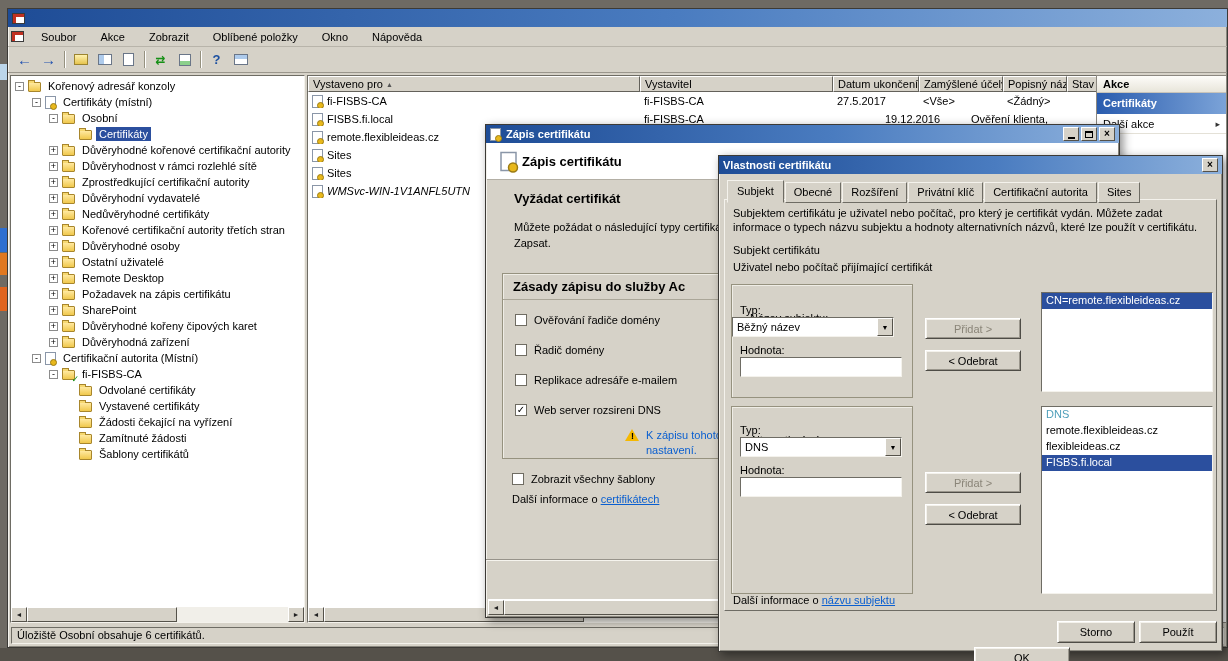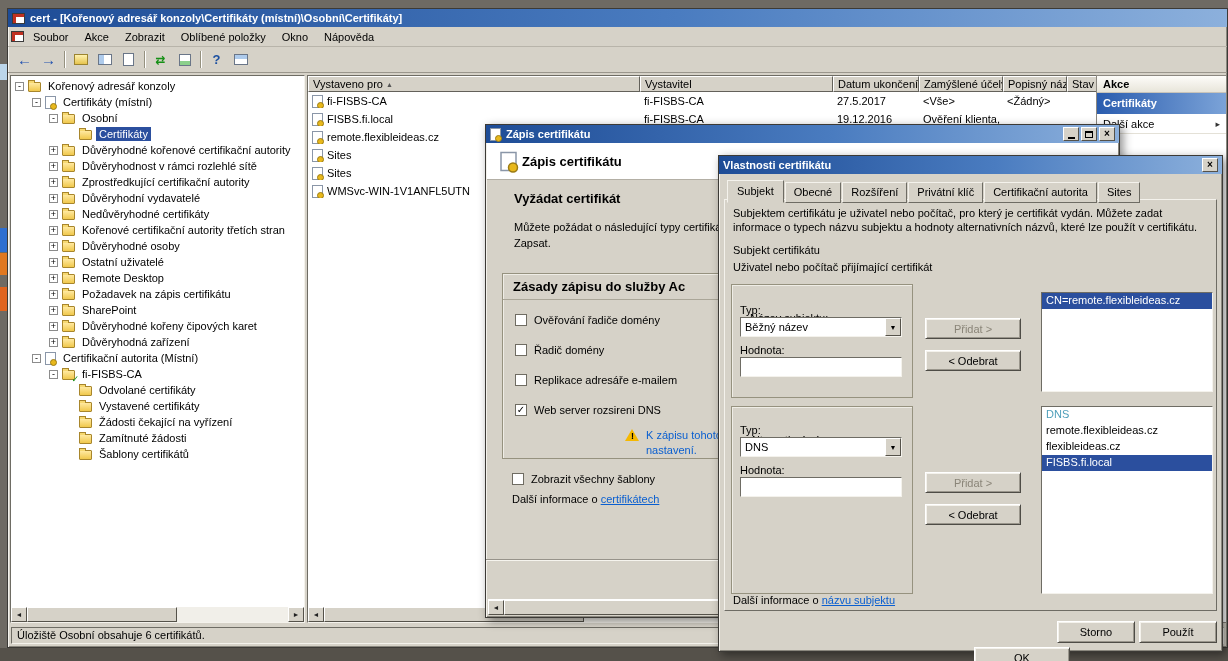--- a/index.html
+++ b/index.html
@@ -21,21 +21,21 @@
   .g-min { width:7px; border-bottom:2px solid #000; height:9px; }
   .g-max { width:8px; height:7px; border:1px solid #000; border-top:2px solid #000; }
   .sunken { border:1px solid; border-color:#6e6c64 #f4f2ec #f4f2ec #6e6c64; }
   .pbtn  { position:absolute; background:var(--gray,#d6d2c8); border:1px solid; border-color:#fff #4e4c46 #4e4c46 #fff;
            box-shadow: inset 1px 1px 0 #f4f2ec, inset -1px -1px 0 #9a968c;
            display:flex; align-items:center; justify-content:center; font-size:11px; }
   .pbtn.disabled { color:#8a8578; }
   .link { color:var(--link,#0a5fd0); text-decoration:underline; cursor:pointer; }
 
   
-  .menubar { height:20px; display:flex; align-items:center; gap:2px; padding:8px 3px; border-bottom:1px solid #b8b4aa; }
+  .menubar { height:20px; display:flex; align-items:center; gap:10px; padding:8px 3px; border-bottom:1px solid #b8b4aa; }
   .menu-item { padding:2px 7px; }
   .toolbar { height:26px; display:flex; align-items:center; gap:1px; padding:0 5px; border-bottom:1px solid #9a968c; }
   .tbtn { width:23px; height:21px; display:flex; align-items:center; justify-content:center; }
   .tsep { width:1px; height:17px; background:#95917f; box-shadow:1px 0 0 #fff; margin:0 3px; }
   .ic { display:inline-flex; align-items:center; justify-content:center; }
   .ic-back,.ic-forward { font-size:15px; font-weight:bold; color:#2050b0; line-height:1; }
   .ic-help { font-size:13px; font-weight:bold; color:#1b4fa0; }
   .ic-refresh { font-size:12px; font-weight:bold; color:#169016; }
   .ic-export-console { width:14px; height:11px; background:linear-gradient(#fff2b0,#e6c44e); border:1px solid #9c8430; }
   .ic-console-tree { width:14px; height:11px; background:#fff; border:1px solid #6a7688; box-shadow:inset 5px 0 0 #aecbec; }
@@ -133,21 +133,20 @@
 
   <div class="frag" style="top:64px;height:16px;background:#bcd6ea"></div>
   <div class="frag" style="top:228px;height:24px;background:#2f6fd0"></div>
   <div class="frag" style="top:253px;height:22px;background:#e07820"></div>
   <div class="frag" style="top:287px;height:24px;background:#e0641e"></div>
   <div class="taskstrip"></div>
 
   <div class="window" style="left:7px;top:8px;width:1221px;height:640px">
     <div class="titlebar">
       <span class="mmcicon"></span>
-      <span>cert - [Kořenový adresář konzoly\Certifikáty (místní)\Osobní\Certifikáty]</span>
     </div>
     <div class="menubar">
       <span class="mmcicon"></span>
     <span class="menu-item">Soubor</span>
         <span class="menu-item">Akce</span>
         <span class="menu-item">Zobrazit</span>
         <span class="menu-item">Oblíbené položky</span>
         <span class="menu-item">Okno</span>
         <span class="menu-item">Nápověda</span>
       </div>
@@ -361,21 +360,21 @@
             </span>
           </div>
           <div class="lrow">
             <span class="lcell" style="width: 332px;">
               <span class="certicon"></span>
               <span>FISBS.fi.local</span>
             </span>
             <span class="lcell" style="width: 193px;">
               <span>fi-FISBS-CA</span>
             </span>
-            <span class="lcell" style="width: 86px;">
+            <span class="lcell" style="width: 86px; margin-left: 48px;">
               <span>19.12.2016</span>
             </span>
             <span class="lcell" style="width: 84px;">
               <span>Ověření klienta, Ově...</span>
             </span>
             <span class="lcell" style="width: 64px;">
               <span></span>
             </span>
             <span class="lcell" style="width: 40px;">
               <span></span>
@@ -438,21 +437,21 @@
               <span></span>
             </span>
             <span class="lcell" style="width: 64px;">
               <span></span>
             </span>
             <span class="lcell" style="width: 40px;">
               <span></span>
             </span>
           </div>
           <div class="lrow">
-            <span class="lcell" style="width: 332px;">
+            <span class="lcell" style="width: 332px; font-style: italic;">
               <span class="certicon"></span>
               <span>WMSvc-WIN-1V1ANFL5UTN</span>
             </span>
             <span class="lcell" style="width: 193px;">
               <span></span>
             </span>
             <span class="lcell" style="width: 86px;">
               <span></span>
             </span>
             <span class="lcell" style="width: 84px;">
@@ -576,21 +575,21 @@
       <div class="desc">
         <span>Subjektem certifikátu je uživatel nebo počítač, pro který je certifikát vydán. Můžete zadat</span><br>
         <span>informace o typech názvu subjektu a hodnoty alternativních názvů, které lze použít v certifikátu.</span>
       </div>
       <div class="plainlabel" style="left:8px;top:44px">Subjekt certifikátu</div>
       <div class="plainlabel" style="left:8px;top:61px">Uživatel nebo počítač přijímající certifikát</div>
 
       <div class="fgroup" style="left:6px;top:84px;width:182px;height:114px">
         <span class="gtitle">Název subjektu:</span>
         <span class="flabel" style="left:8px;top:19px">Typ:</span>
-        <div class="combo" style="left:8px;top:32px">
+        <div class="combo" style="left:0;top:32px">
           <span class="combo-text">Běžný název</span>
           <span class="combo-btn">▼</span>
         </div>
         <span class="flabel" style="left:8px;top:59px">Hodnota:</span>
         <input class="tinput" style="left: 8px; top: 72px;">
       </div>
       <div class="pbtn disabled" style="left:200px;top:118px;width:96px;height:21px">Přidat &gt;</div>
       <div class="pbtn" style="left:200px;top:150px;width:96px;height:21px">&lt; Odebrat</div>
       <div class="lbox" style="left:316px;top:92px;width:172px;height:100px">
           <div class="lbitem sel">CN=remote.flexibleideas.cz</div>

